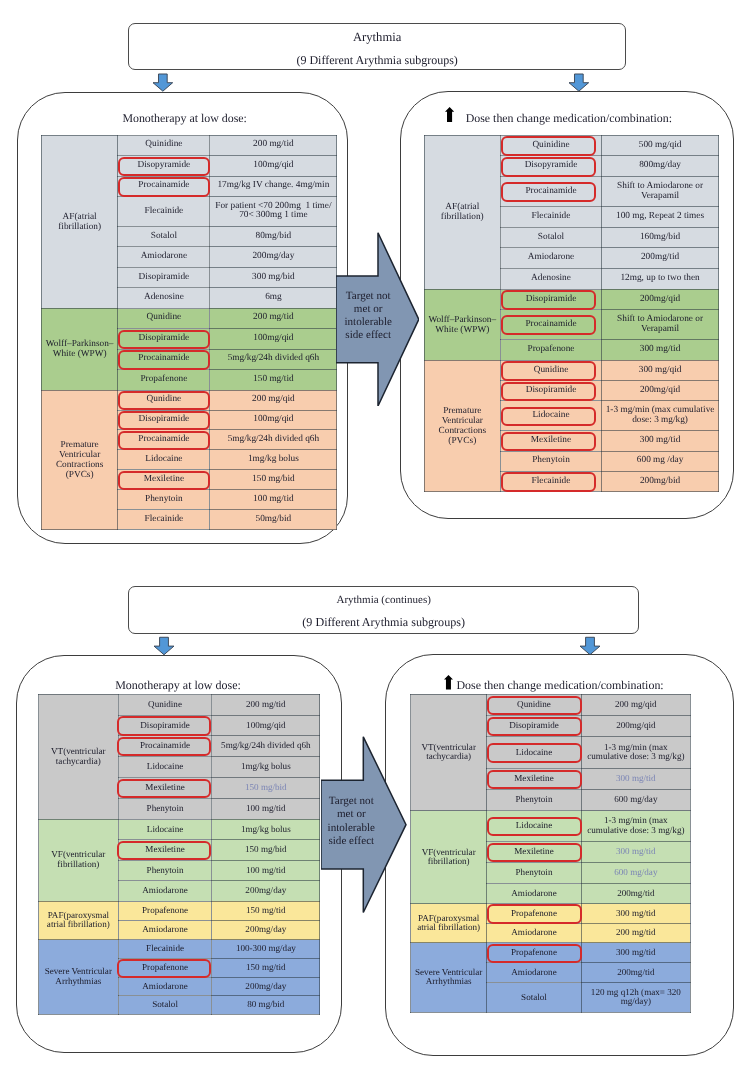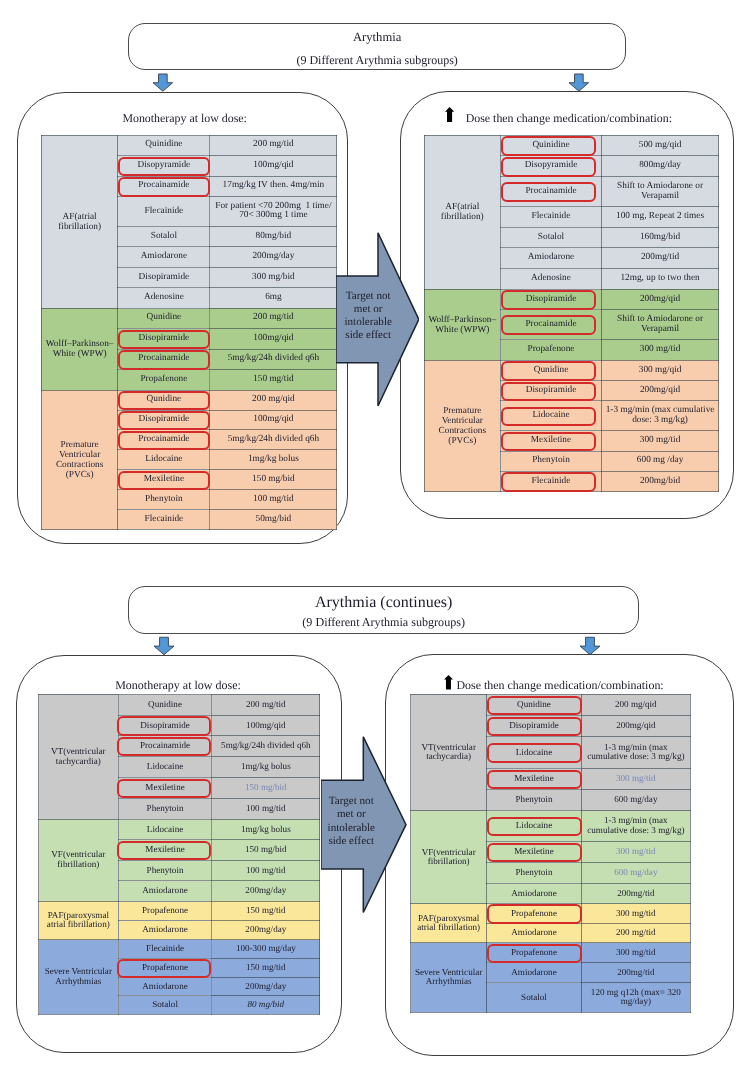--- a/index.html
+++ b/index.html
@@ -2,21 +2,21 @@
 <html><head>
 <meta charset="utf-8">
 <title>Arythmia treatment flowchart</title>
 <style>
   html,body{margin:0;padding:0;}
   body{width:747px;height:1076px;background:#fff;overflow:hidden;
        font-family:"Liberation Serif",serif;color:#1c1c2b;
        -webkit-font-smoothing:antialiased;text-rendering:geometricPrecision;}
   .page{position:absolute;left:0;top:0;width:747px;height:1076px;}
   .rbox{position:absolute;box-sizing:border-box;border:1.15px solid #3d3d3d;background:#fff;}
-  .hdrbox{position:absolute;box-sizing:border-box;border:1.25px solid #4b4b4b;border-radius:17px;background:#fff;}
+  .hdrbox{position:absolute;box-sizing:border-box;border:1.25px solid #4b4b4b;border-radius:7px;background:#fff;}
   .hdrline{position:absolute;left:0;width:100%;text-align:center;white-space:nowrap;}
   .ttl{position:absolute;white-space:nowrap;}
   .tbl{position:absolute;border-collapse:collapse;table-layout:fixed;}
   .tbl td{border:0.75px solid rgba(40,52,62,0.55);padding:0;text-align:center;vertical-align:middle;white-space:pre-wrap;}
   .hl{position:absolute;border-width:2px;border-style:solid;border-radius:6px;box-sizing:border-box;}
   svg.ov{display:block;position:absolute;}
   .arrowtxt{position:absolute;text-align:center;left:0;width:100%;}
 </style>
 </head>
 <body>
@@ -50,21 +50,21 @@
           <td style="line-height:10px;" rowspan="8">AF(atrial<br>fibrillation)</td>
           <td style="line-height:9.8px;position:relative;"><span>Quinidine</span></td>
           <td style="line-height:9.8px;"><span>200 mg/tid</span></td>
         </tr>
         <tr style="height:20.41px;background:#d6dbe1;">
           <td style="line-height:9.8px;position:relative;"><span>Disopyramide</span><span class="hl" style="left:0.00px;top:0.41px;width:92px;height:19.6px;border-color:#d52a2a;"></span></td>
           <td style="line-height:9.8px;"><span>100mg/qid</span></td>
         </tr>
         <tr style="height:20.41px;background:#d6dbe1;">
           <td style="line-height:9.8px;position:relative;"><span>Procainamide</span><span class="hl" style="left:0.00px;top:0.41px;width:92px;height:19.6px;border-color:#d52a2a;"></span></td>
-          <td style="line-height:9.8px;"><span>17mg/kg IV then. 4mg/min</span></td>
+          <td style="line-height:9.8px;"><span>17mg/kg IV change. 4mg/min</span></td>
         </tr>
         <tr style="height:30.01px;background:#d6dbe1;">
           <td style="line-height:9.8px;position:relative;"><span>Flecainide</span></td>
           <td style="line-height:9.8px;"><span>For patient &lt;70 200mg  1 time/<br>70&lt; 300mg 1 time</span></td>
         </tr>
         <tr style="height:20.41px;background:#d6dbe1;">
           <td style="line-height:9.8px;position:relative;"><span>Sotalol</span></td>
           <td style="line-height:9.8px;"><span>80mg/bid</span></td>
         </tr>
         <tr style="height:20.41px;background:#d6dbe1;">
@@ -201,21 +201,21 @@
           <td style="line-height:9.8px;position:relative;"><span>Flecainide</span><span class="hl" style="left:0.50px;top:0.34px;width:94.2px;height:19.6px;border-color:#d52a2a;"></span></td>
           <td style="line-height:9.8px;"><span>200mg/bid</span></td>
         </tr>
       </tbody>
     </table>
     <svg class="ov" width="83.6" height="174.8" viewBox="0 0 83.6 174.8" style="left:335.7px;top:231.7px;">
       <path d="M0 43.95 L42 43.95 L42 0.8 L82.8 87.4 L42 174 L42 130.85000000000002 L0 130.85000000000002 Z" fill="#8196b2" stroke="#1c2430" stroke-width="1.5" stroke-linejoin="miter"></path>
     </svg>
     <div class="arrowtxt" style="left:341.2px;top:289.5px;width:54px;font-size:11.1px;line-height:13.2px;">Target not<br>met or<br>intolerable<br>side effect</div>
     <div class="hdrbox" style="left:128.4px;top:585.6px;width:510.5px;height:48.2px;">
-      <div class="hdrline" style="top:7px;font-size:16px;">Arythmia (continues)</div>
+      <div class="hdrline" style="top:7px;font-size:11px;">Arythmia (continues)</div>
       <div class="hdrline" style="top:28.5px;font-size:12.1px;">(9 Different Arythmia subgroups)</div>
     </div>
     <svg class="ov" width="22" height="20" viewBox="-1 -1 21.7 19.2" style="left:153.3px;top:636.3px;">
       <path d="M5.5 0 L14.2 0 L14.2 8.7 L19.7 8.7 L9.85 17.2 L0 8.7 L5.5 8.7 Z" fill="#5297d7" stroke="#3b4756" stroke-width="0.95" stroke-linejoin="miter"></path>
     </svg>
     <svg class="ov" width="22" height="20" viewBox="-1 -1 21.7 19.2" style="left:578.7px;top:636.3px;">
       <path d="M5.5 0 L14.2 0 L14.2 8.7 L19.7 8.7 L9.85 17.2 L0 8.7 L5.5 8.7 Z" fill="#5297d7" stroke="#3b4756" stroke-width="0.95" stroke-linejoin="miter"></path>
     </svg>
     <div class="rbox" style="left:15.5px;top:654.6px;width:326px;height:398.5px;border-radius:48px;"></div>
     <div class="rbox" style="left:385.2px;top:654.1px;width:348.6px;height:401.6px;border-radius:48px;"></div>
@@ -290,21 +290,21 @@
         <tr style="height:18.60px;background:#8cabdc;">
           <td style="line-height:9.6px;position:relative;"><span>Propafenone</span><span class="hl" style="left:-1.50px;top:-0.40px;width:93.9px;height:19.4px;border-color:#d52a2a;"></span></td>
           <td style="line-height:9.6px;"><span>150 mg/tid</span></td>
         </tr>
         <tr style="height:18.60px;background:#8cabdc;">
           <td style="line-height:9.6px;position:relative;"><span>Amiodarone</span></td>
           <td style="line-height:9.6px;"><span>200mg/day</span></td>
         </tr>
         <tr style="height:18.60px;background:#8cabdc;">
           <td style="line-height:9.6px;position:relative;"><span>Sotalol</span></td>
-          <td style="line-height:9.6px;font-style:italic;"><span>80 mg/bid</span></td>
+          <td style="line-height:9.6px;"><span>80 mg/bid</span></td>
         </tr>
       </tbody>
     </table>
     <table class="tbl" style="left:410px;top:693.7px;width:280px;font-size:9.1px;">
       <colgroup>
         <col style="width:76.3px">
         <col style="width:94.4px">
         <col style="width:109.3px">
       </colgroup>
       <tbody>

